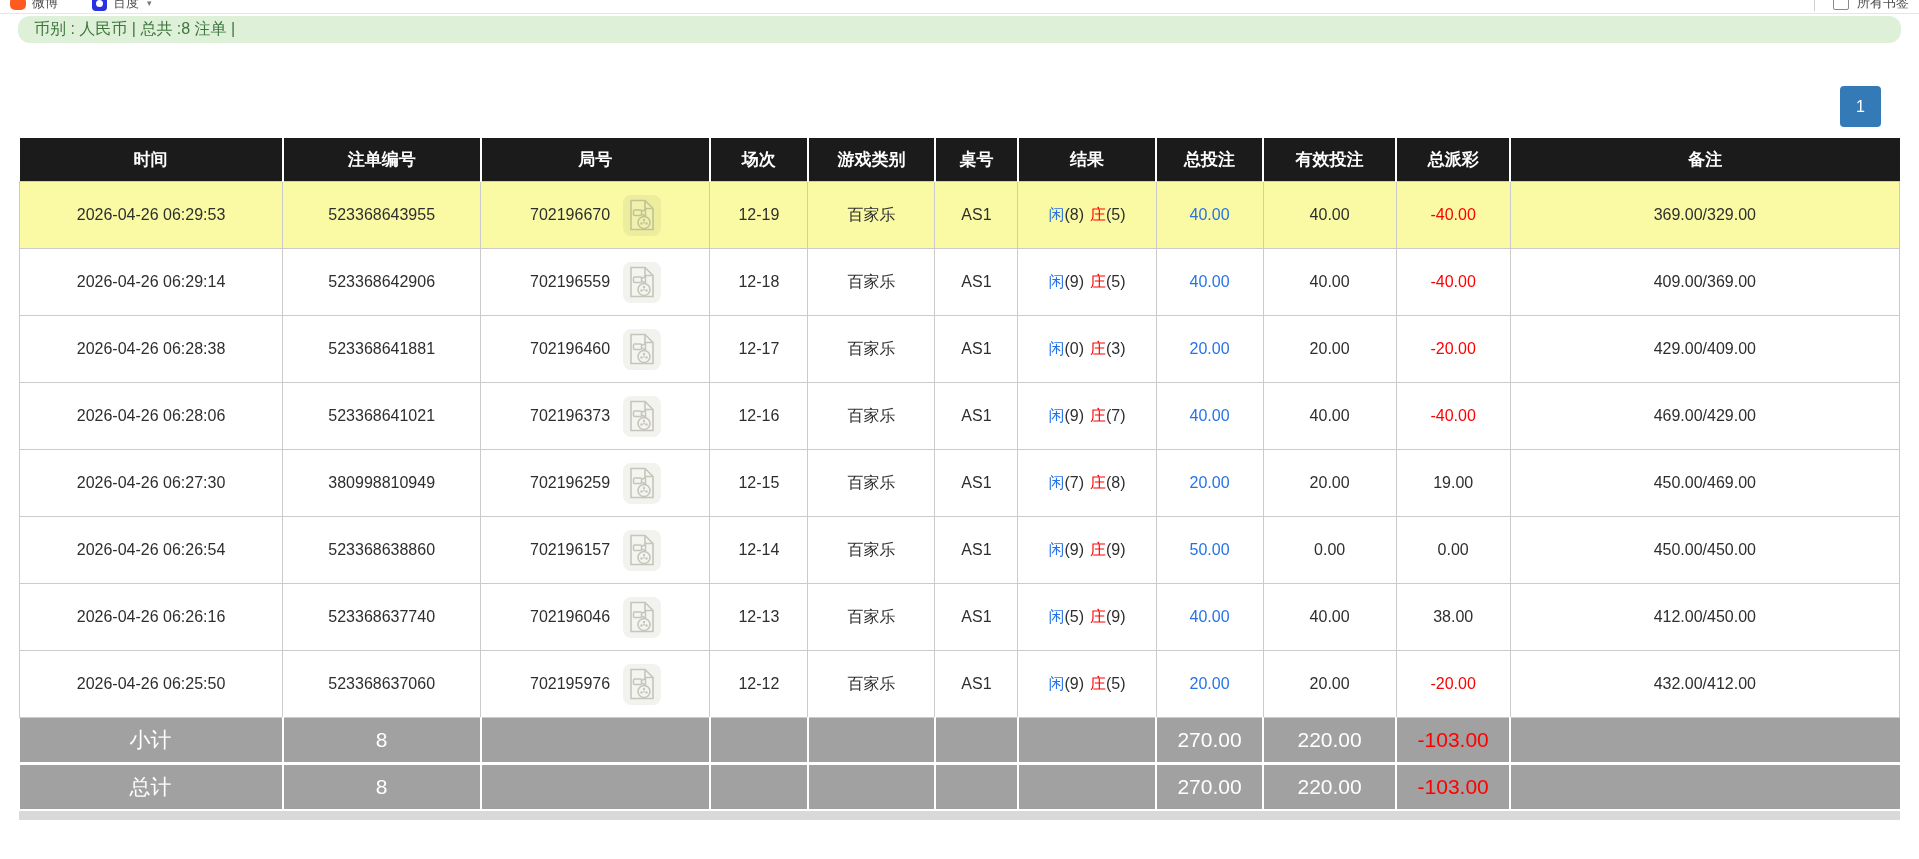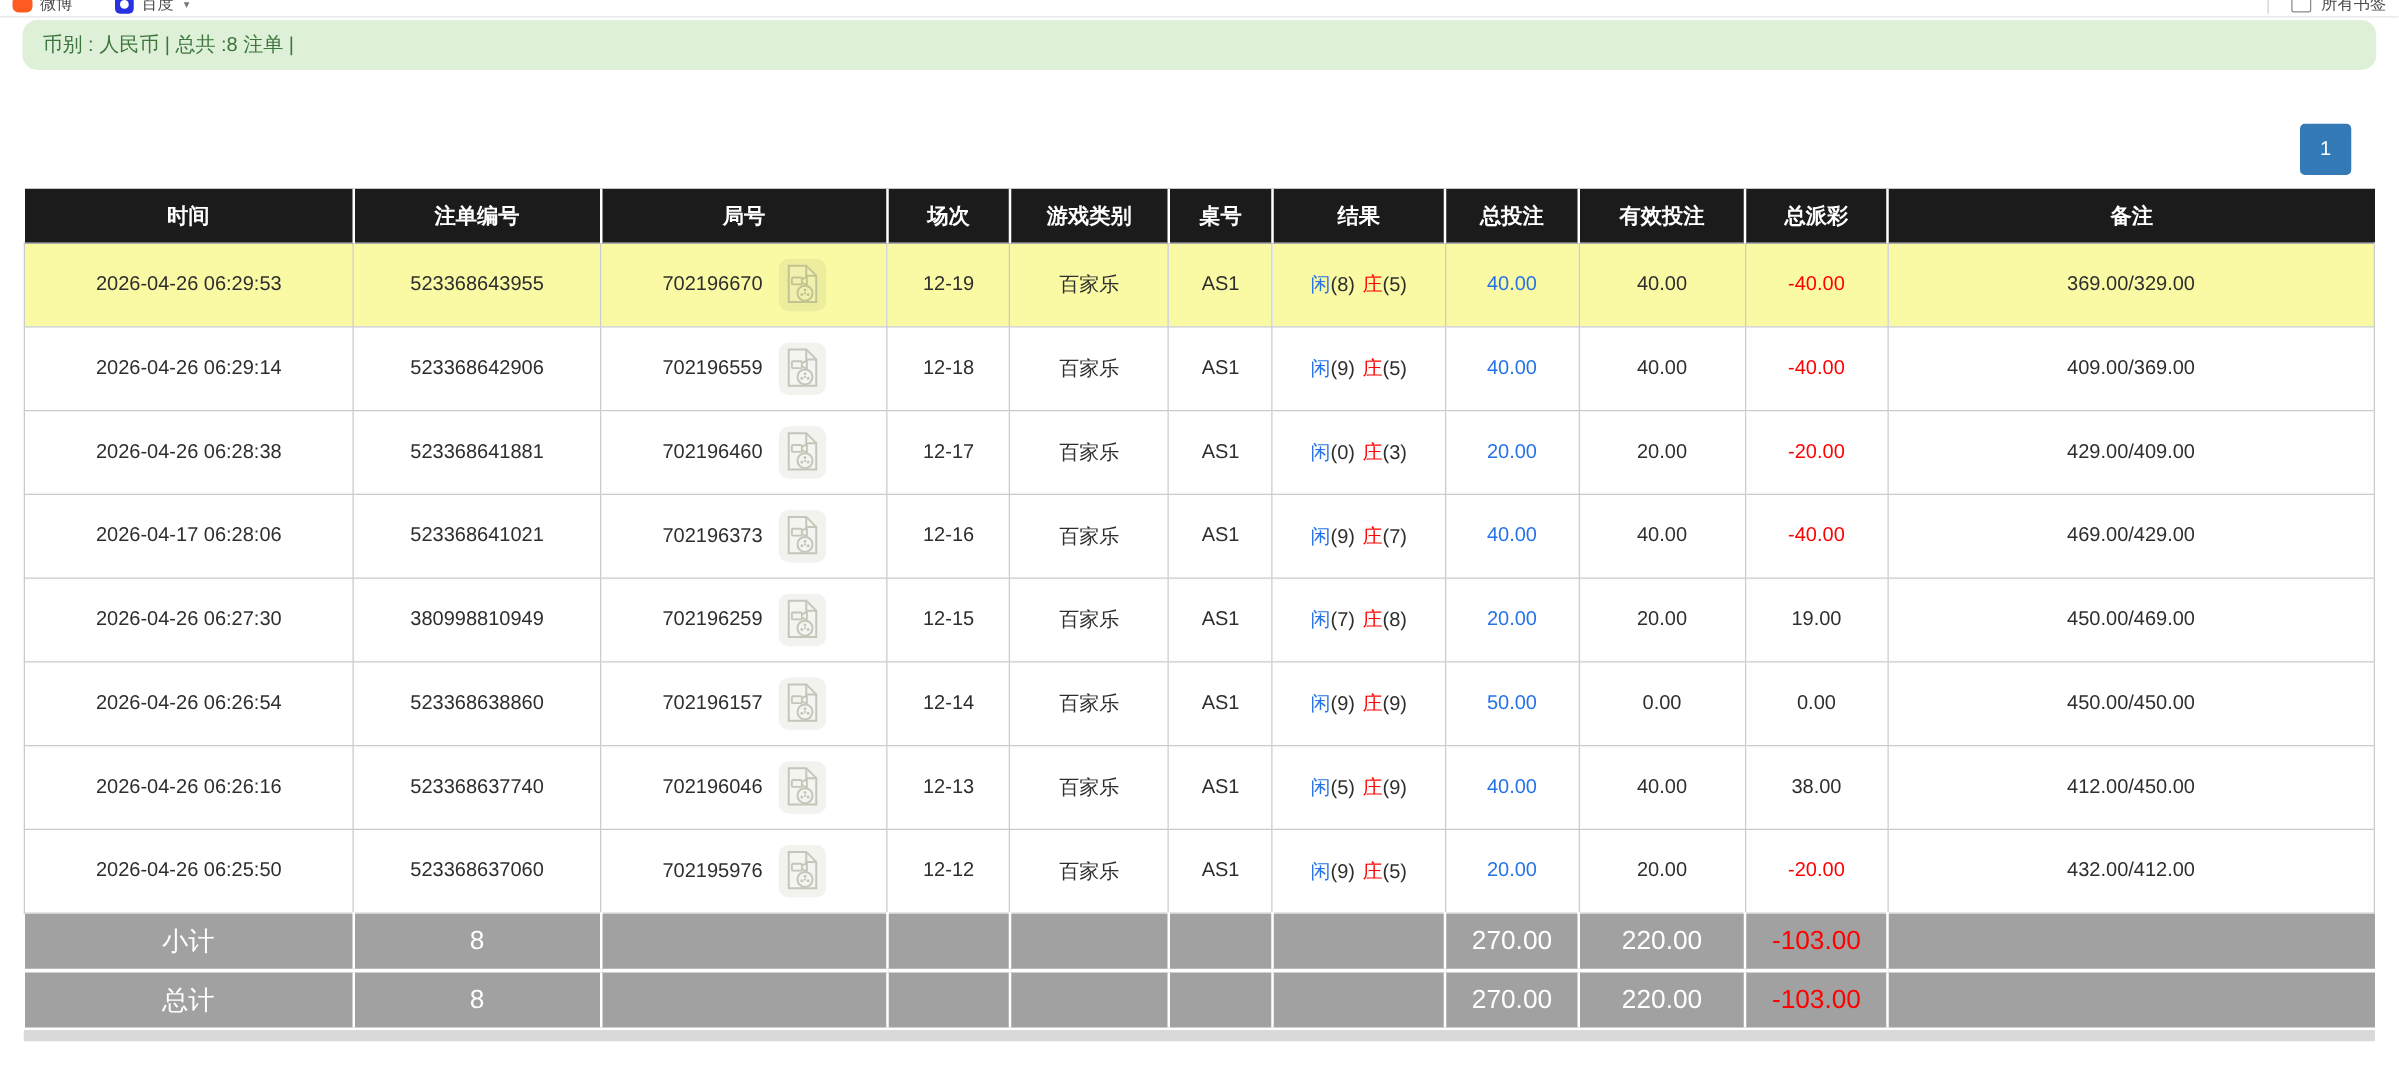--- a/index.html
+++ b/index.html
@@ -18,21 +18,21 @@
   .baidu-icon{width:15px;height:15px;background:#2932e1;border-radius:4px;position:relative;display:inline-block;}
   .baidu-icon::after{content:"";position:absolute;left:4px;top:4px;width:7px;height:7px;background:#fff;border-radius:50%;}
   .caret{font-size:9px;color:#777;margin-left:2px;}
   .bm-right{position:absolute;top:-9px;right:10px;display:flex;align-items:center;height:24px;gap:8px;}
   .bm-sep{width:1px;height:16px;background:#d0d0d0;margin-right:10px;}
   .folder-icon{width:14px;height:11px;border:1.5px solid #8a8a8a;border-radius:2px;position:relative;display:inline-block;}
   .folder-icon::before{content:"";position:absolute;left:-1.5px;top:-4px;width:6px;height:3px;background:#8a8a8a;border-radius:1px 1px 0 0;}
 
   
   .info-bar{
-    margin:2px 18px 0 18px;height:40px;background:var(--info-bg,#dff0d8);
+    margin:2px 18px 0 18px;height:27px;background:var(--info-bg,#dff0d8);
     display:flex;align-items:center;justify-content:space-between;
     padding:0 16px;box-sizing:border-box;font-size:16px;border-radius:12px;
   }
   .info-left{color:var(--info-text,#3c763d);}
   .info-right{color:var(--red,#ff0000);}
 
   
   .pager{margin:43px 38px 11px 0;text-align:right;height:41px;}
   .page-btn{
     display:inline-block;background:var(--page-btn,#337ab7);color:#fff;
@@ -218,21 +218,21 @@
     <td>AS1</td>
     <td>
       <span class="blue">闲</span><span>(0)</span><span class="red banker">庄</span><span>(3)</span>
     </td>
     <td class="blue">20.00</td>
     <td>20.00</td>
     <td class="red">-20.00</td>
     <td>429.00/409.00</td>
   </tr>
       <tr>
-    <td>2026-04-17 06:28:06</td>
+    <td>2026-04-26 06:28:06</td>
     <td>523368641021</td>
     <td>
       <span>702196373</span>
       <span class="media-btn">
         <svg width="28" height="32" viewBox="0 0 28 32">
           <path d="M3 1.5 h14 l8 8 v21 h-22 z" fill="#ffffff" fill-opacity="0.35" stroke="#9a9a86" stroke-width="1.6"></path>
           <path d="M17 1.5 v8 h8" fill="none" stroke="#9a9a86" stroke-width="1.6"></path>
           <rect x="5.5" y="11" width="8" height="5.5" rx="1" fill="none" stroke="#9a9a86" stroke-width="1.5"></rect>
           <path d="M13.5 12.5 l4 -2 v6.5 l-4 -2" fill="none" stroke="#9a9a86" stroke-width="1.5"></path>
           <circle cx="16" cy="23.5" r="6" fill="none" stroke="#9a9a86" stroke-width="1.6"></circle>

